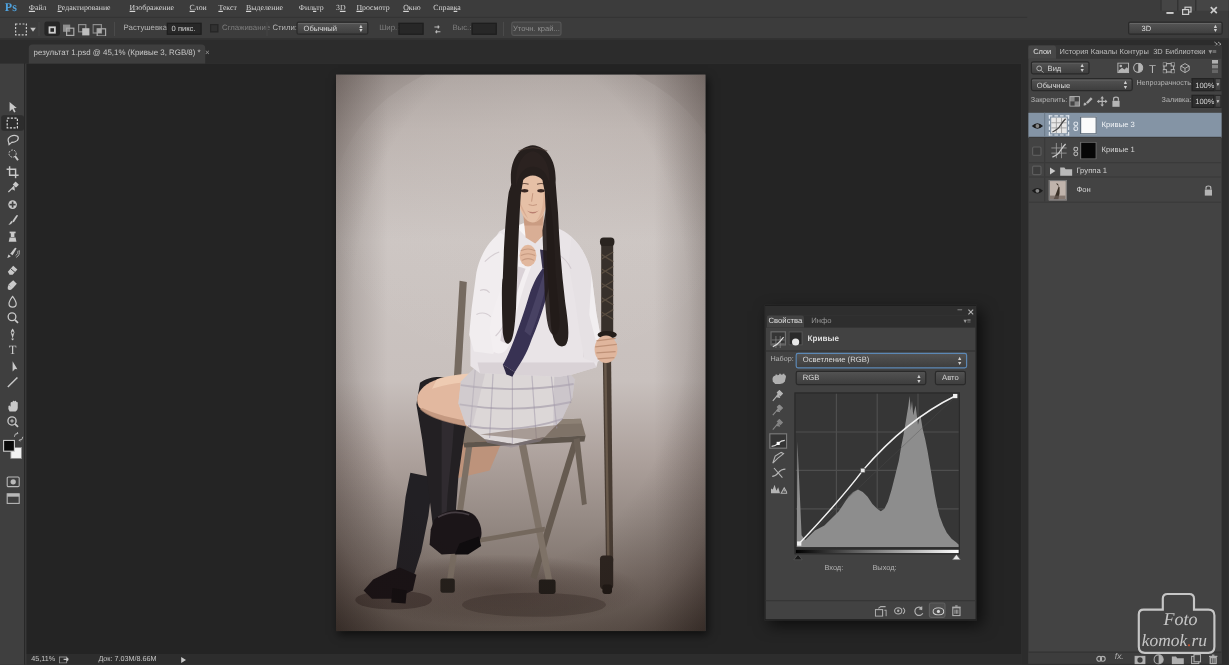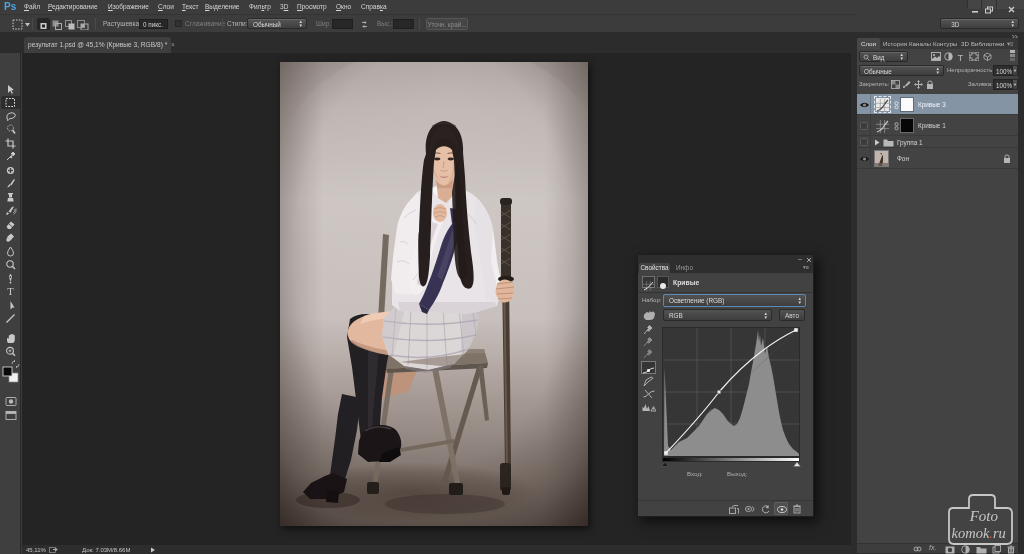--- a/index.html
+++ b/index.html
@@ -1,20 +1,20 @@
 <!DOCTYPE html>
 <html><head>
 <meta charset="utf-8">
 <style>
 * { margin:0; padding:0; box-sizing:border-box; }
 html,body { width:1024px; height:554px; overflow:hidden; }
 body { font-family:"Liberation Sans",sans-serif; background:#3c3c3c; position:relative; color:#d6d6d6; }
 
 
-#menubar { position:absolute; left:0; top:0; width:856px; height:15px; background:#3c3c3c; border-bottom:1px solid #343434; z-index:5; }
+#menubar { position:absolute; left:0; top:0; width:856px; height:15px; background:#3c3c3c; border-bottom:1px solid #343434; z-index:5;font-family:Liberation Serif, serif; }
 #pslogo { position:absolute; left:4px; top:1px; font-size:10px; font-weight:bold; color:#4fa2dd; }
 .menu { position:absolute; top:3px; font-size:6.5px; color:#d6d6d6; white-space:nowrap; }
 .menu u { text-decoration:underline; }
 .winbtn { position:absolute; top:0; height:9px; background:#454545; border-left:1px solid #303030; color:#cccccc; text-align:center; }
 
 
 #optbar { position:absolute; left:0; top:15px; width:1024px; height:18px; background:#3c3c3c; border-bottom:1px solid #2d2d2d; z-index:5; }
 .ol { position:absolute; font-size:6.5px; color:#b6b6b6; white-space:nowrap; top:5px; }
 .ol.dis { color:#7e7e7e; }
 .oinput { position:absolute; top:4px; height:10px; background:#272727; border:1px solid #1e1e1e; font-size:6.3px; color:#d0d0d0; padding:1px 0 0 3px; }

